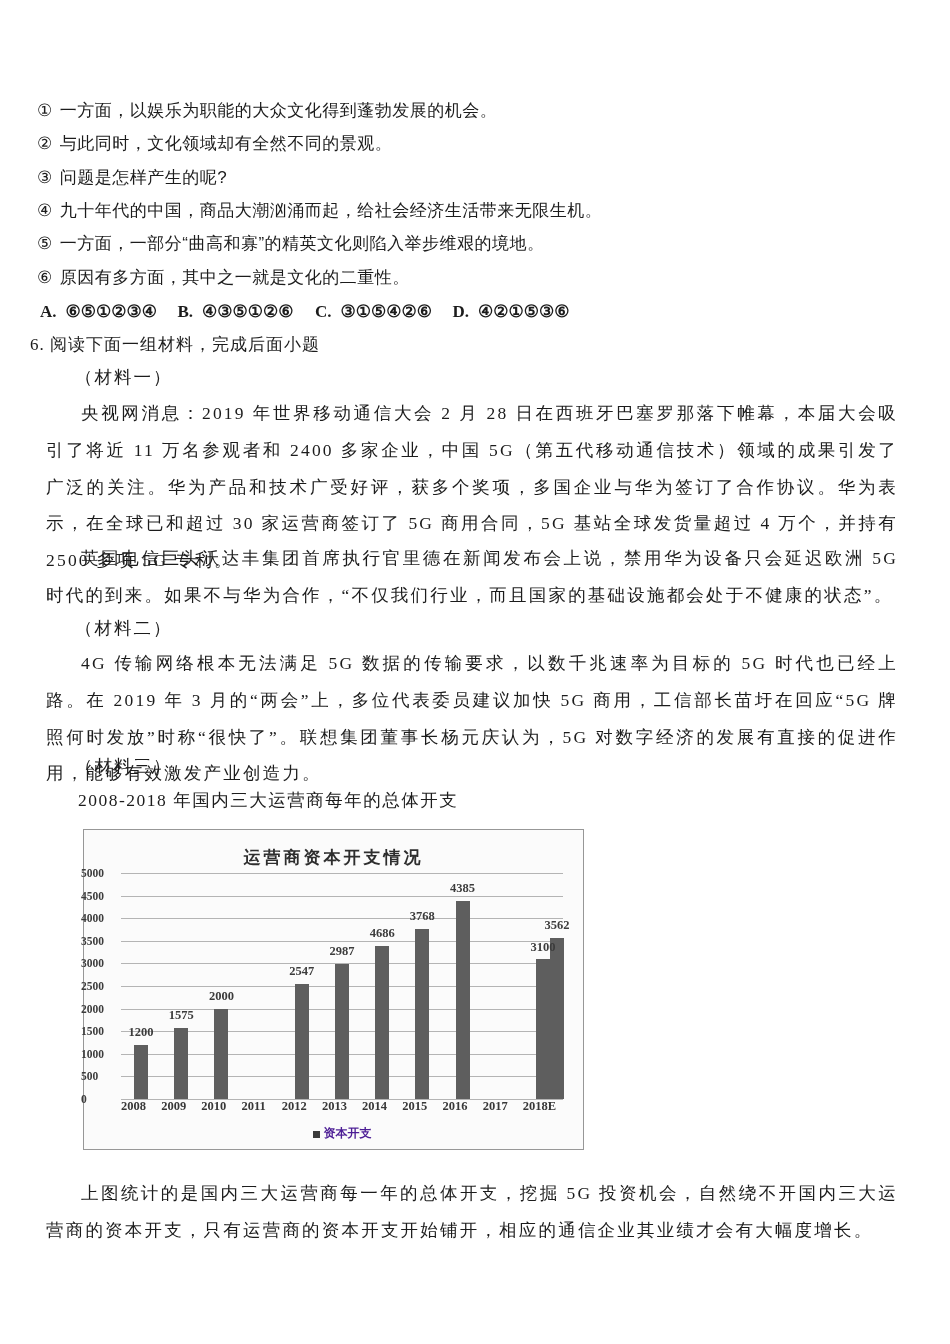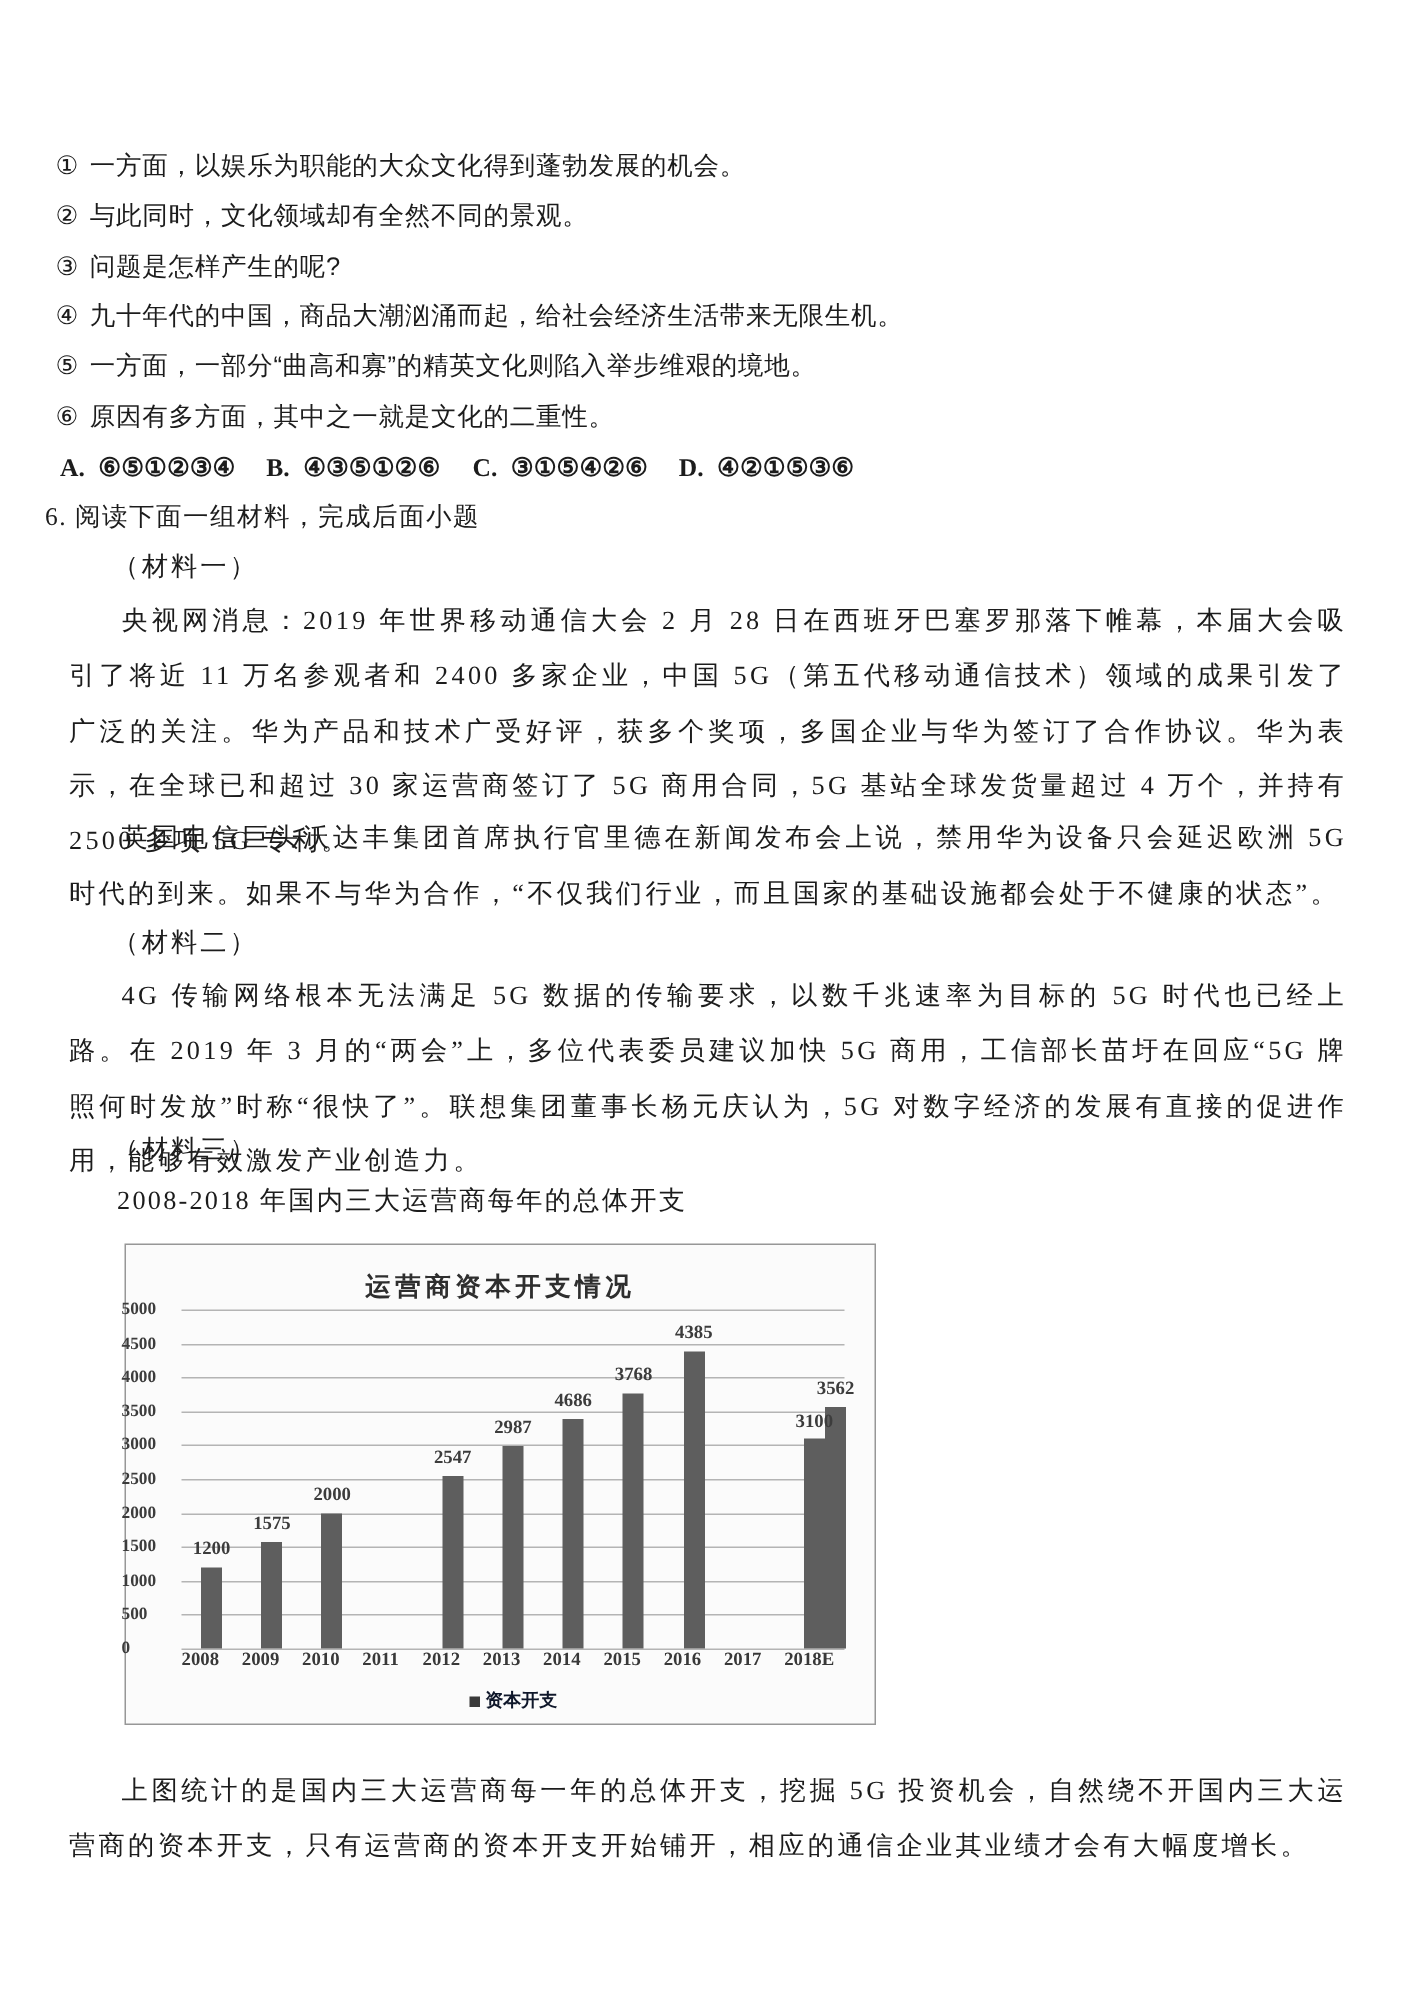--- a/index.html
+++ b/index.html
@@ -59,21 +59,21 @@
   .bval {
     position:absolute; left:50%; transform:translateX(-50%); white-space:nowrap;
     font:bold 12.5px "Liberation Serif", serif; color:#3c3c3c;
   }
   .xtick {
     position:absolute; top:269px; 
     font:bold 12.5px "Liberation Serif", serif; color:#383838;
   }
   .chart-legend {
     position:absolute; top:295px; left:37px; width:442px; text-align:center;
-    font:bold 12px "Liberation Serif", serif; color:#0f172a;
+    font:bold 12px "Liberation Serif", serif; color:#4c1d95;
   }
   .legend-marker {
     display:inline-block; width:7px; height:7px; background:#3a3a3a;
     margin-right:4px; vertical-align:middle;
   }
   .closing { top:1175px; line-height:37px; }
 </style>
 </head>
 <body>
 

